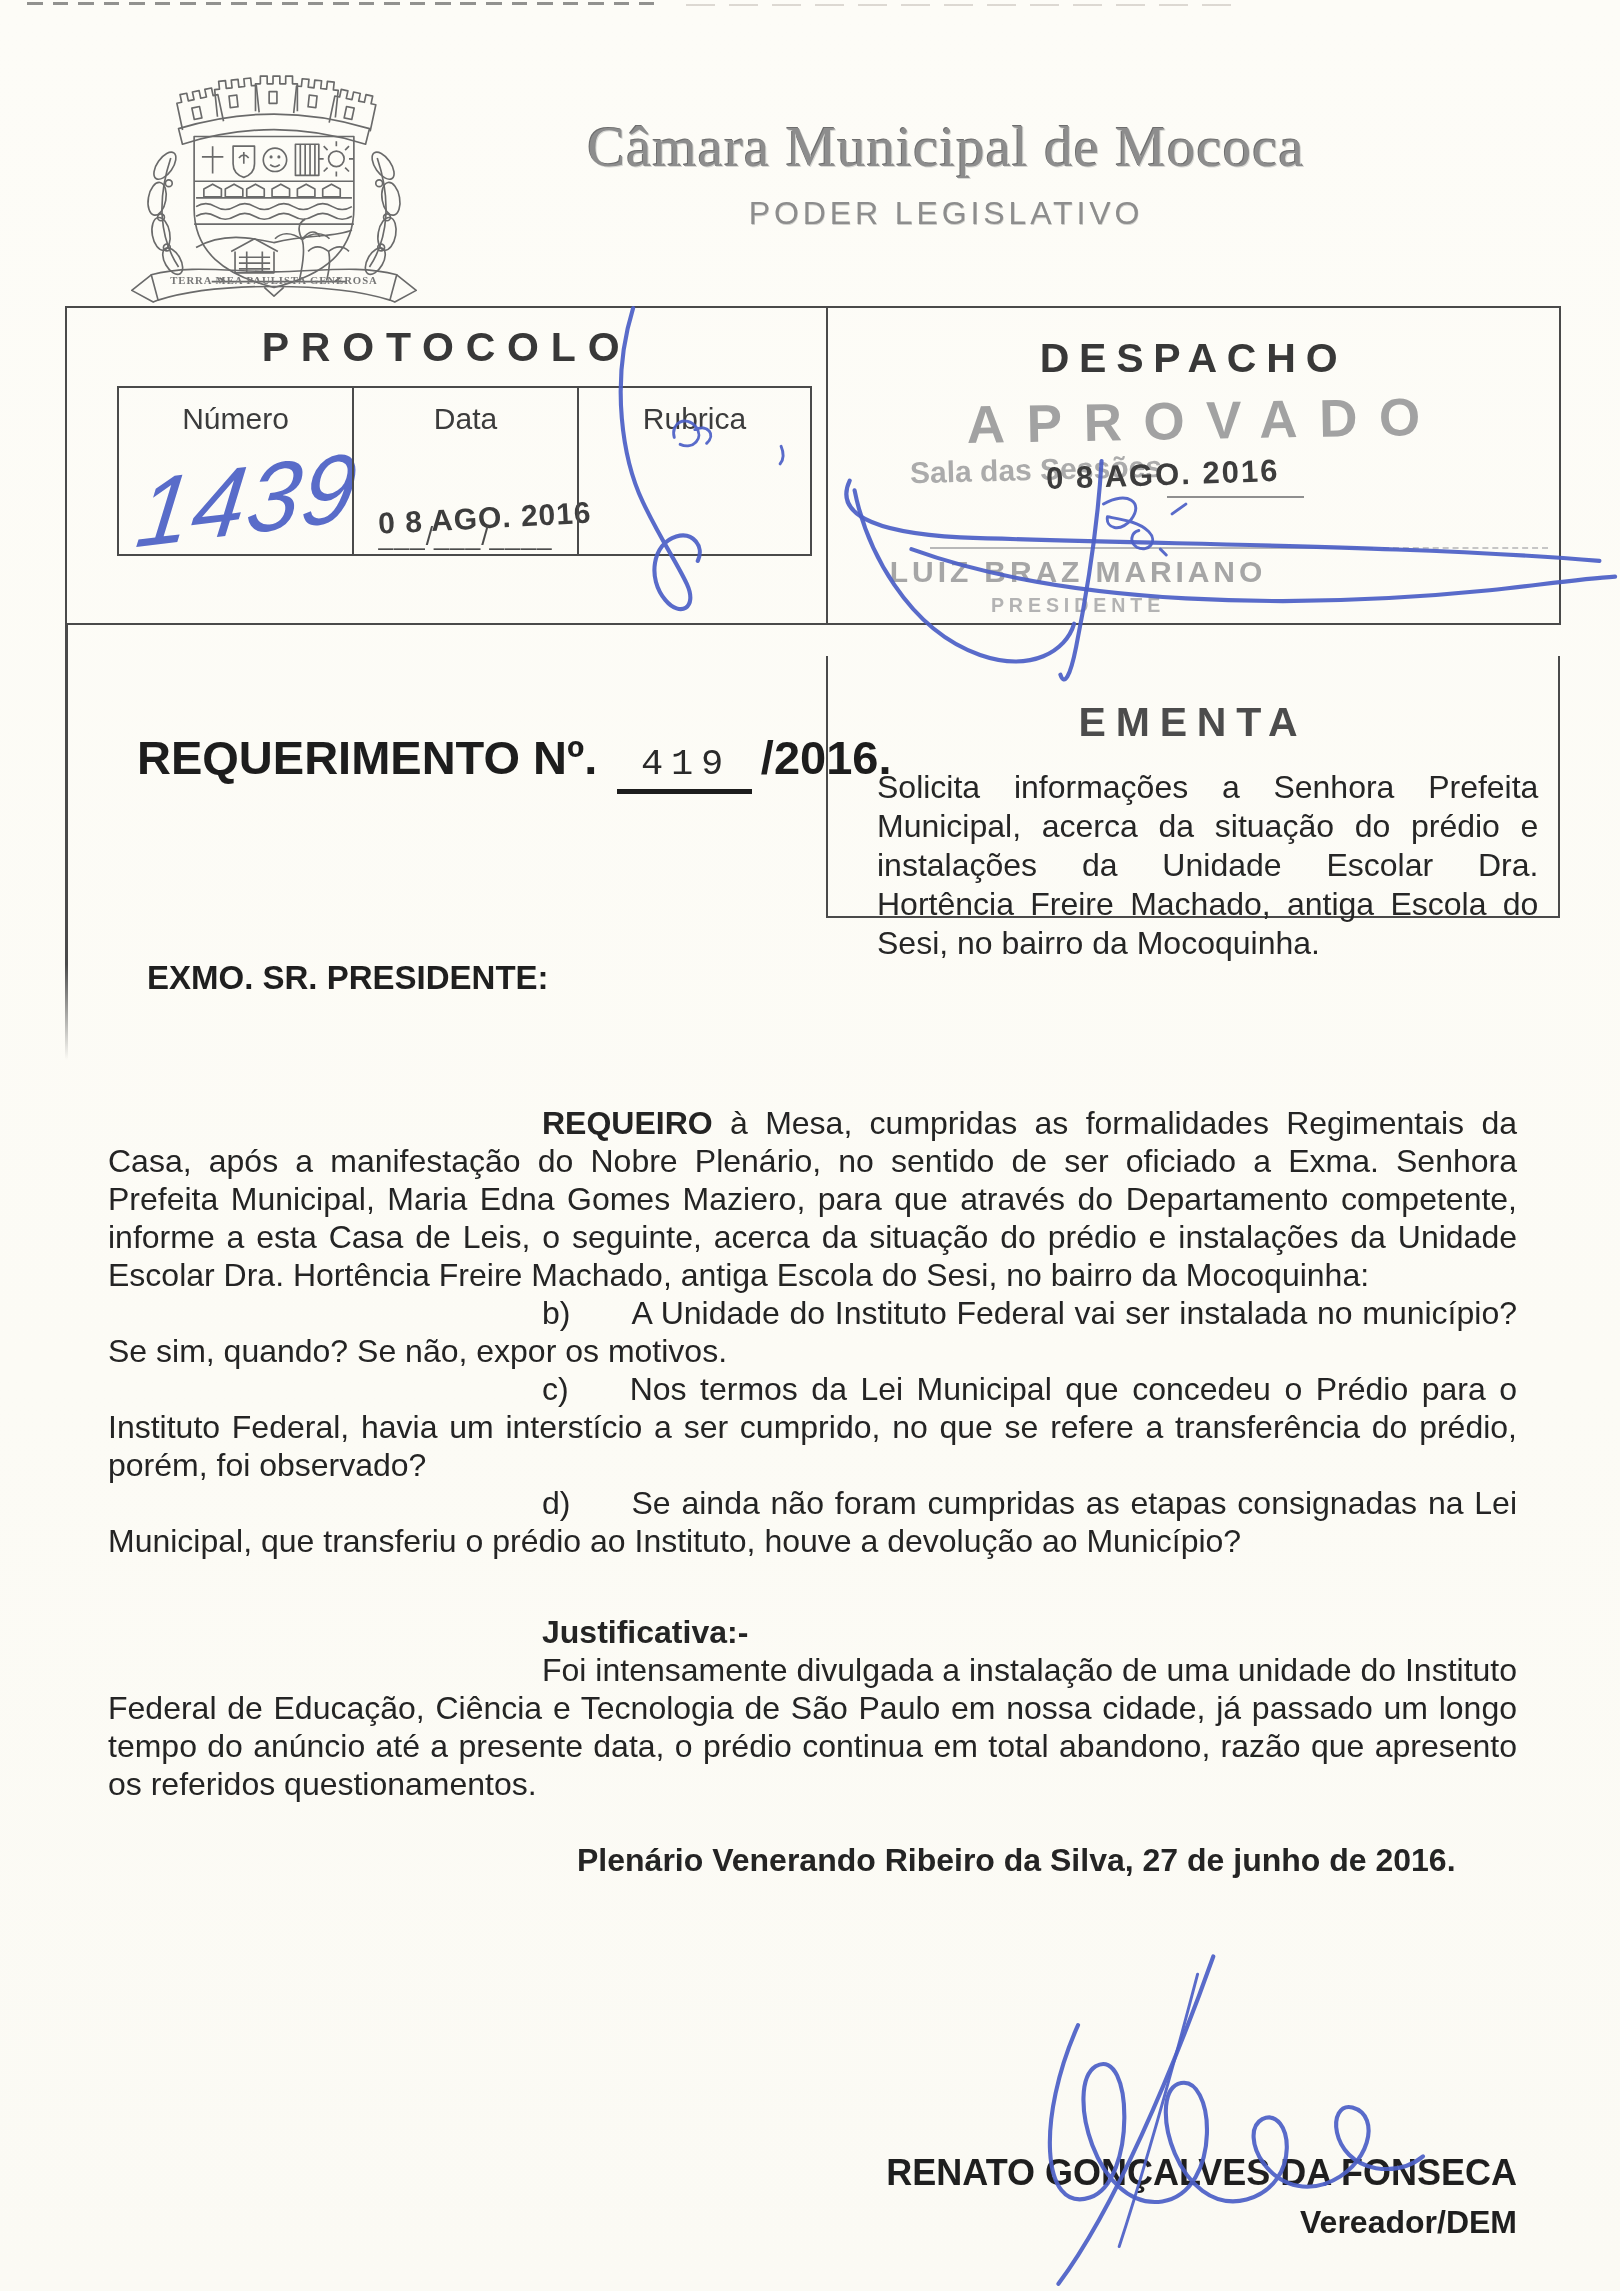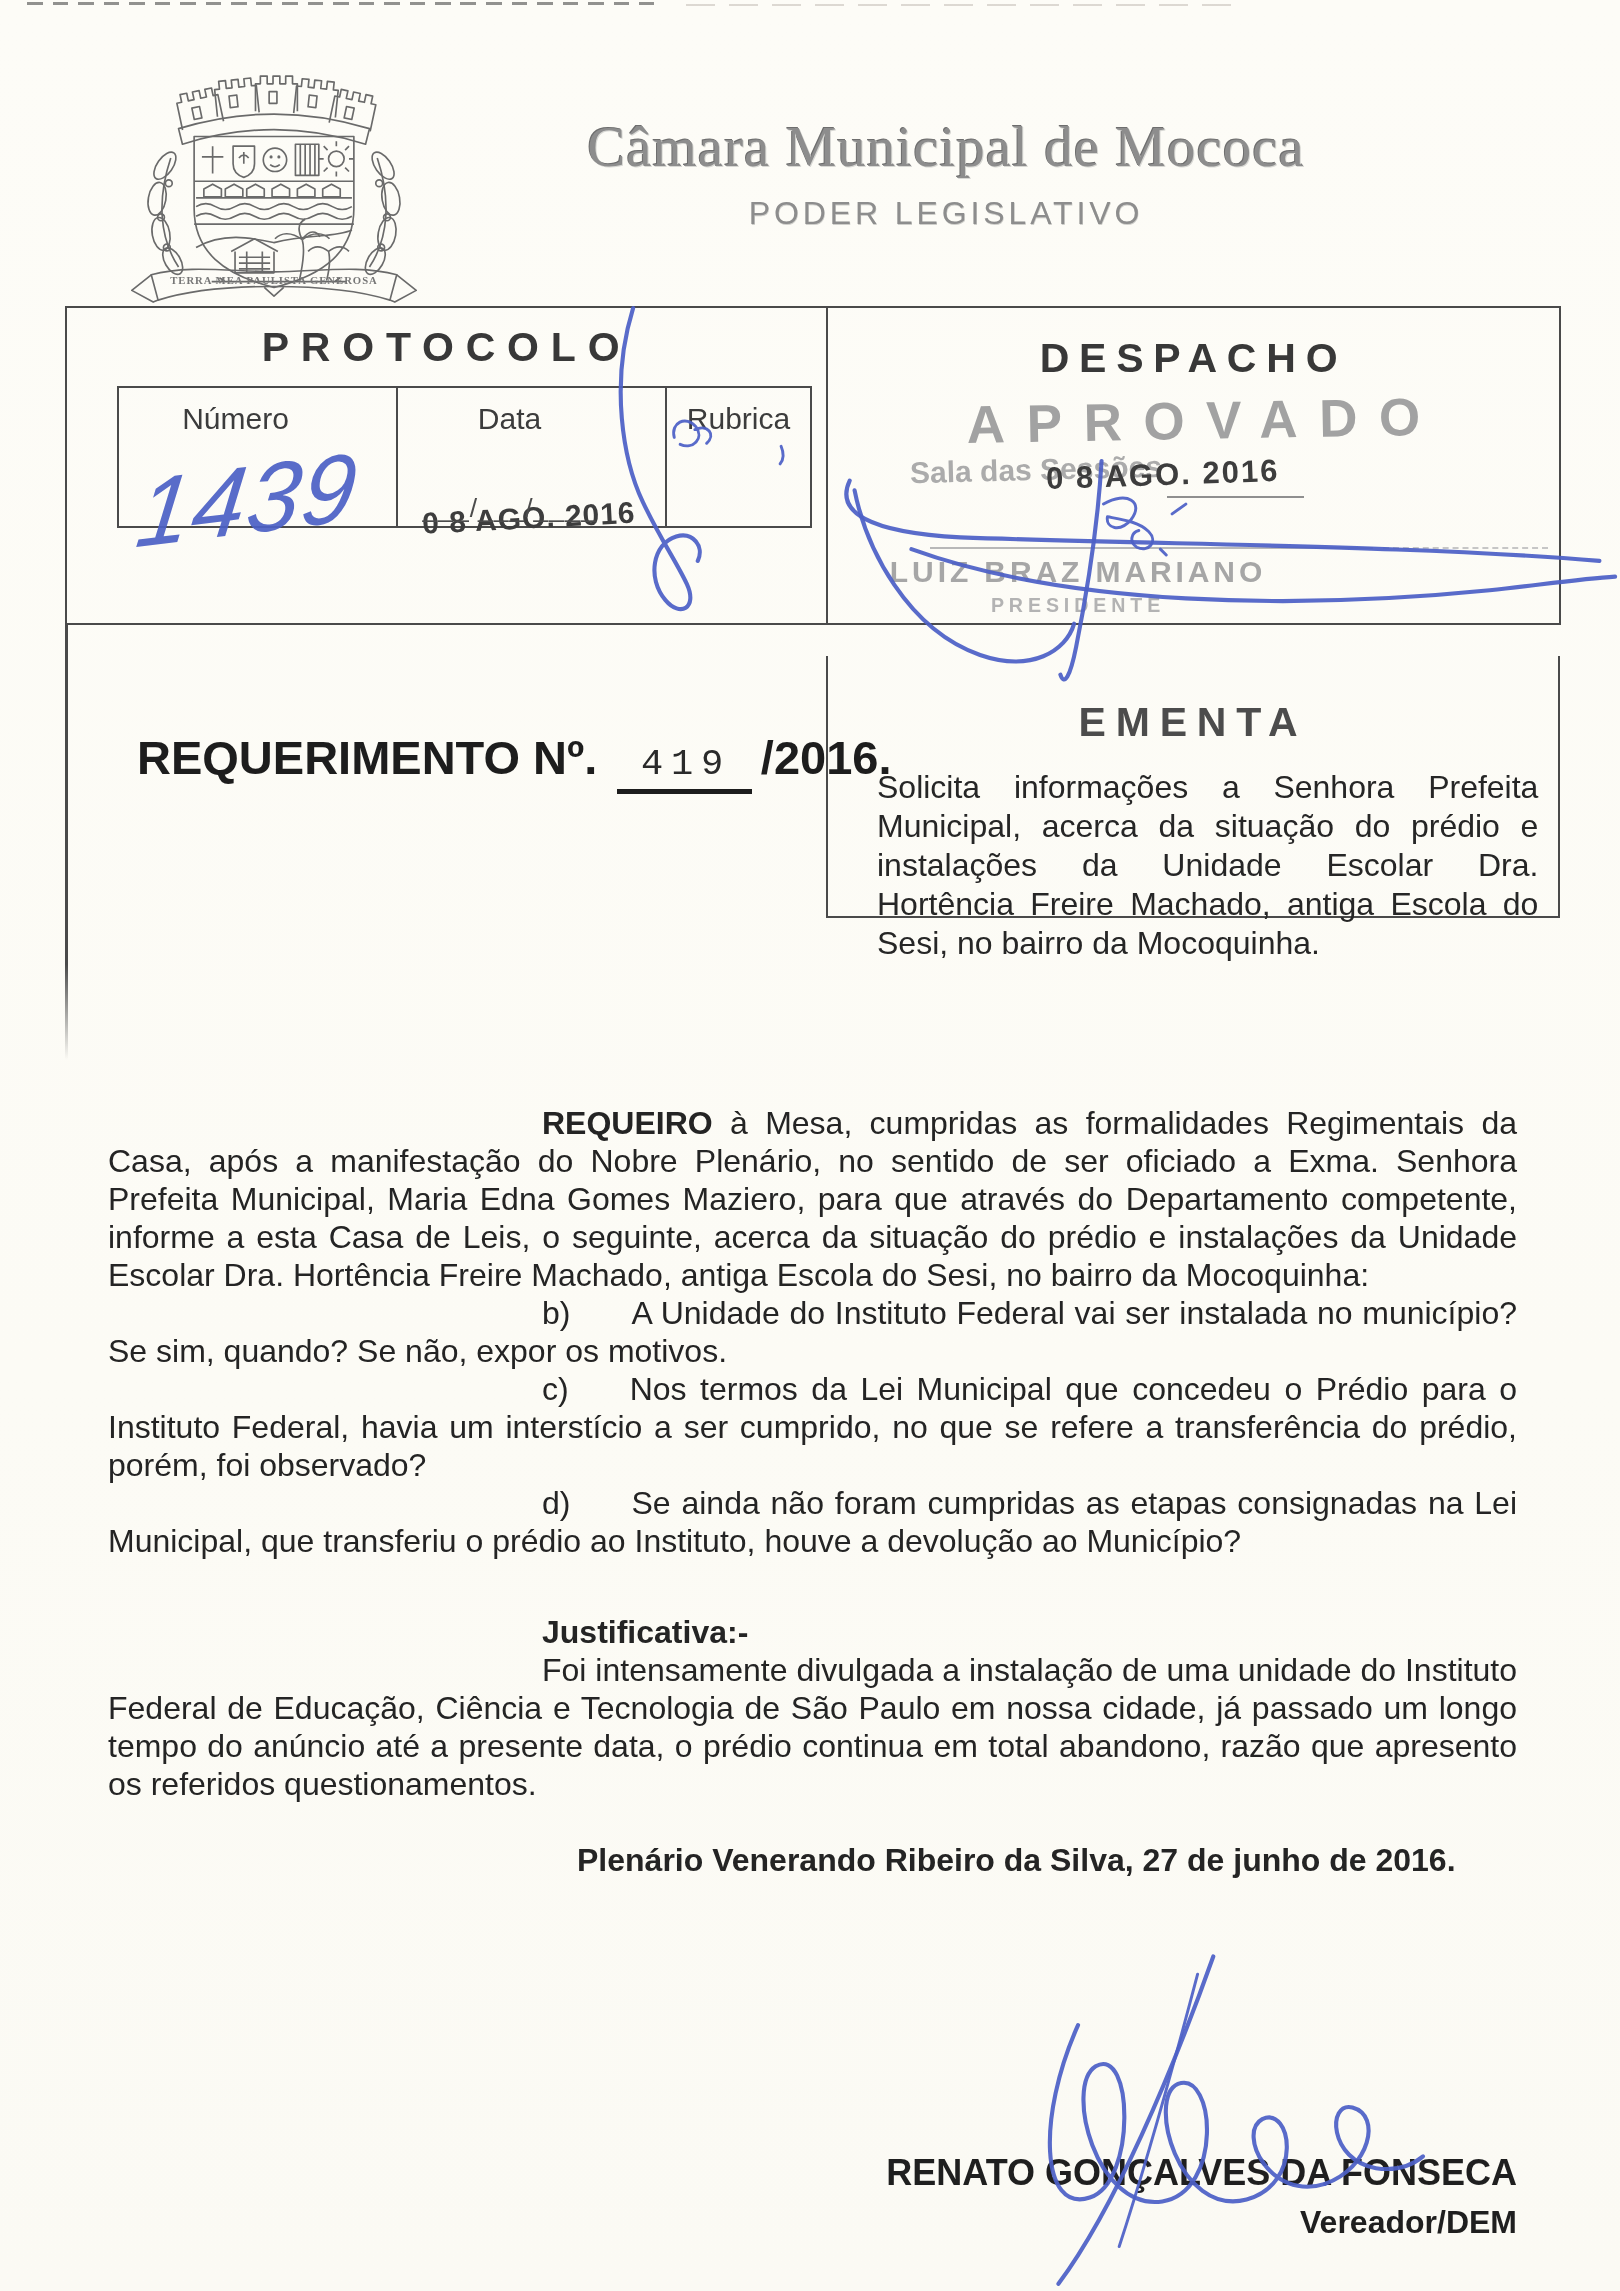--- a/index.html
+++ b/index.html
@@ -28,22 +28,22 @@
     margin-top:15.7px; text-shadow:0.5px 0.5px 0 #cfcfcb;
   }
 
   
   .box-row1 { position:absolute; left:65px; top:306px; width:1496px; height:319px;
     border:2.9px solid #4a4a4a; display:flex; }
   .cell-protocolo { position:relative; flex:0 0 759px; }
   .cell-despacho { position:relative; flex:1 1 auto; border-left:2.9px solid #4a4a4a; }
   .protocolo-title { text-align:center; padding-top:16px; font-size:41px; font-weight:bold;
     letter-spacing:11.8px; color:#383838; }
-  .proto-table { position:absolute; left:50px; top:78px; width:695px; height:142px;
-    border:2.9px solid #4a4a4a; display:flex;gap:44px; }
+  .proto-table { position:absolute; left:50px; top:78px; width:695px; height:170px;
+    border:2.9px solid #4a4a4a; display:flex; }
   .proto-col { position:relative; flex:1 1 auto; }
   .proto-col + .proto-col { border-left:2.9px solid #4a4a4a; }
   .proto-col.c1 { flex:0 0 233px; } .proto-col.c2 { flex:0 0 225px; } .proto-col.c3 { flex:1 1 auto; }
   .proto-label { text-align:center; padding-top:13.7px; font-size:30px; color:#3c3c3c; }
   .hand-number { position:absolute; left:17.6px; top:57px; font-size:96px; color:#4c60c6;
     font-style:italic; transform:rotate(-7deg) skewX(-14deg); letter-spacing:2px; opacity:.92; }
   .date-stamp { position:absolute; left:23.5px; top:114px; width:186px; text-align:center;
     font-size:30px; font-weight:bold; color:#3d3d3d; letter-spacing:1px;
     transform:rotate(-3deg); white-space:nowrap; }
   .date-line { position:absolute; left:0; right:0; bottom:2px; text-align:center;
@@ -234,20 +234,21 @@
     <div class="ementa-title">EMENTA</div>
     <div class="ementa-text">Solicita informações a Senhora Prefeita Municipal, acerca da situação do prédio e instalações da Unidade Escolar Dra. Hortência Freire Machado, antiga Escola do Sesi, no bairro da Mocoquinha.</div>
   </div>
 
   <div class="requerimento">
     <span class="req-label">REQUERIMENTO Nº.</span>
     <span class="req-number">419</span>
     <span class="req-suffix">/2016.</span>
   </div>
 
+  <div class="salutation">EXMO. SR. PRESIDENTE:</div>
 
   <div class="body-text">
     <p><span class="opening-bold">REQUEIRO</span><span> à Mesa, cumpridas as formalidades Regimentais da Casa, após a manifestação do Nobre Plenário, no sentido de ser oficiado a Exma. Senhora Prefeita Municipal, Maria Edna Gomes Maziero, para que através do Departamento competente, informe a esta Casa de Leis, o seguinte, acerca da situação do prédio e instalações da Unidade Escolar Dra. Hortência Freire Machado, antiga Escola do Sesi, no bairro da Mocoquinha:</span></p>
 
     <p class="item"><span>b)</span><span class="item-gap"></span><span>A Unidade do Instituto Federal vai ser instalada no município? Se sim, quando? Se não, expor os motivos.</span></p>
     <p class="item"><span>c)</span><span class="item-gap"></span><span>Nos termos da Lei Municipal que concedeu o Prédio para o Instituto Federal, havia um interstício a ser cumprido, no que se refere a transferência do prédio, porém, foi observado?</span></p>
     <p class="item"><span>d)</span><span class="item-gap"></span><span>Se ainda não foram cumpridas as etapas consignadas na Lei Municipal, que transferiu o prédio ao Instituto, houve a devolução ao Município?</span></p>
 
     <p class="just-head">Justificativa:-</p>
     <p>Foi intensamente divulgada a instalação de uma unidade do Instituto Federal de Educação, Ciência e Tecnologia de São Paulo em nossa cidade, já passado um longo tempo do anúncio até a presente data, o prédio continua em total abandono, razão que apresento os referidos questionamentos.</p>

